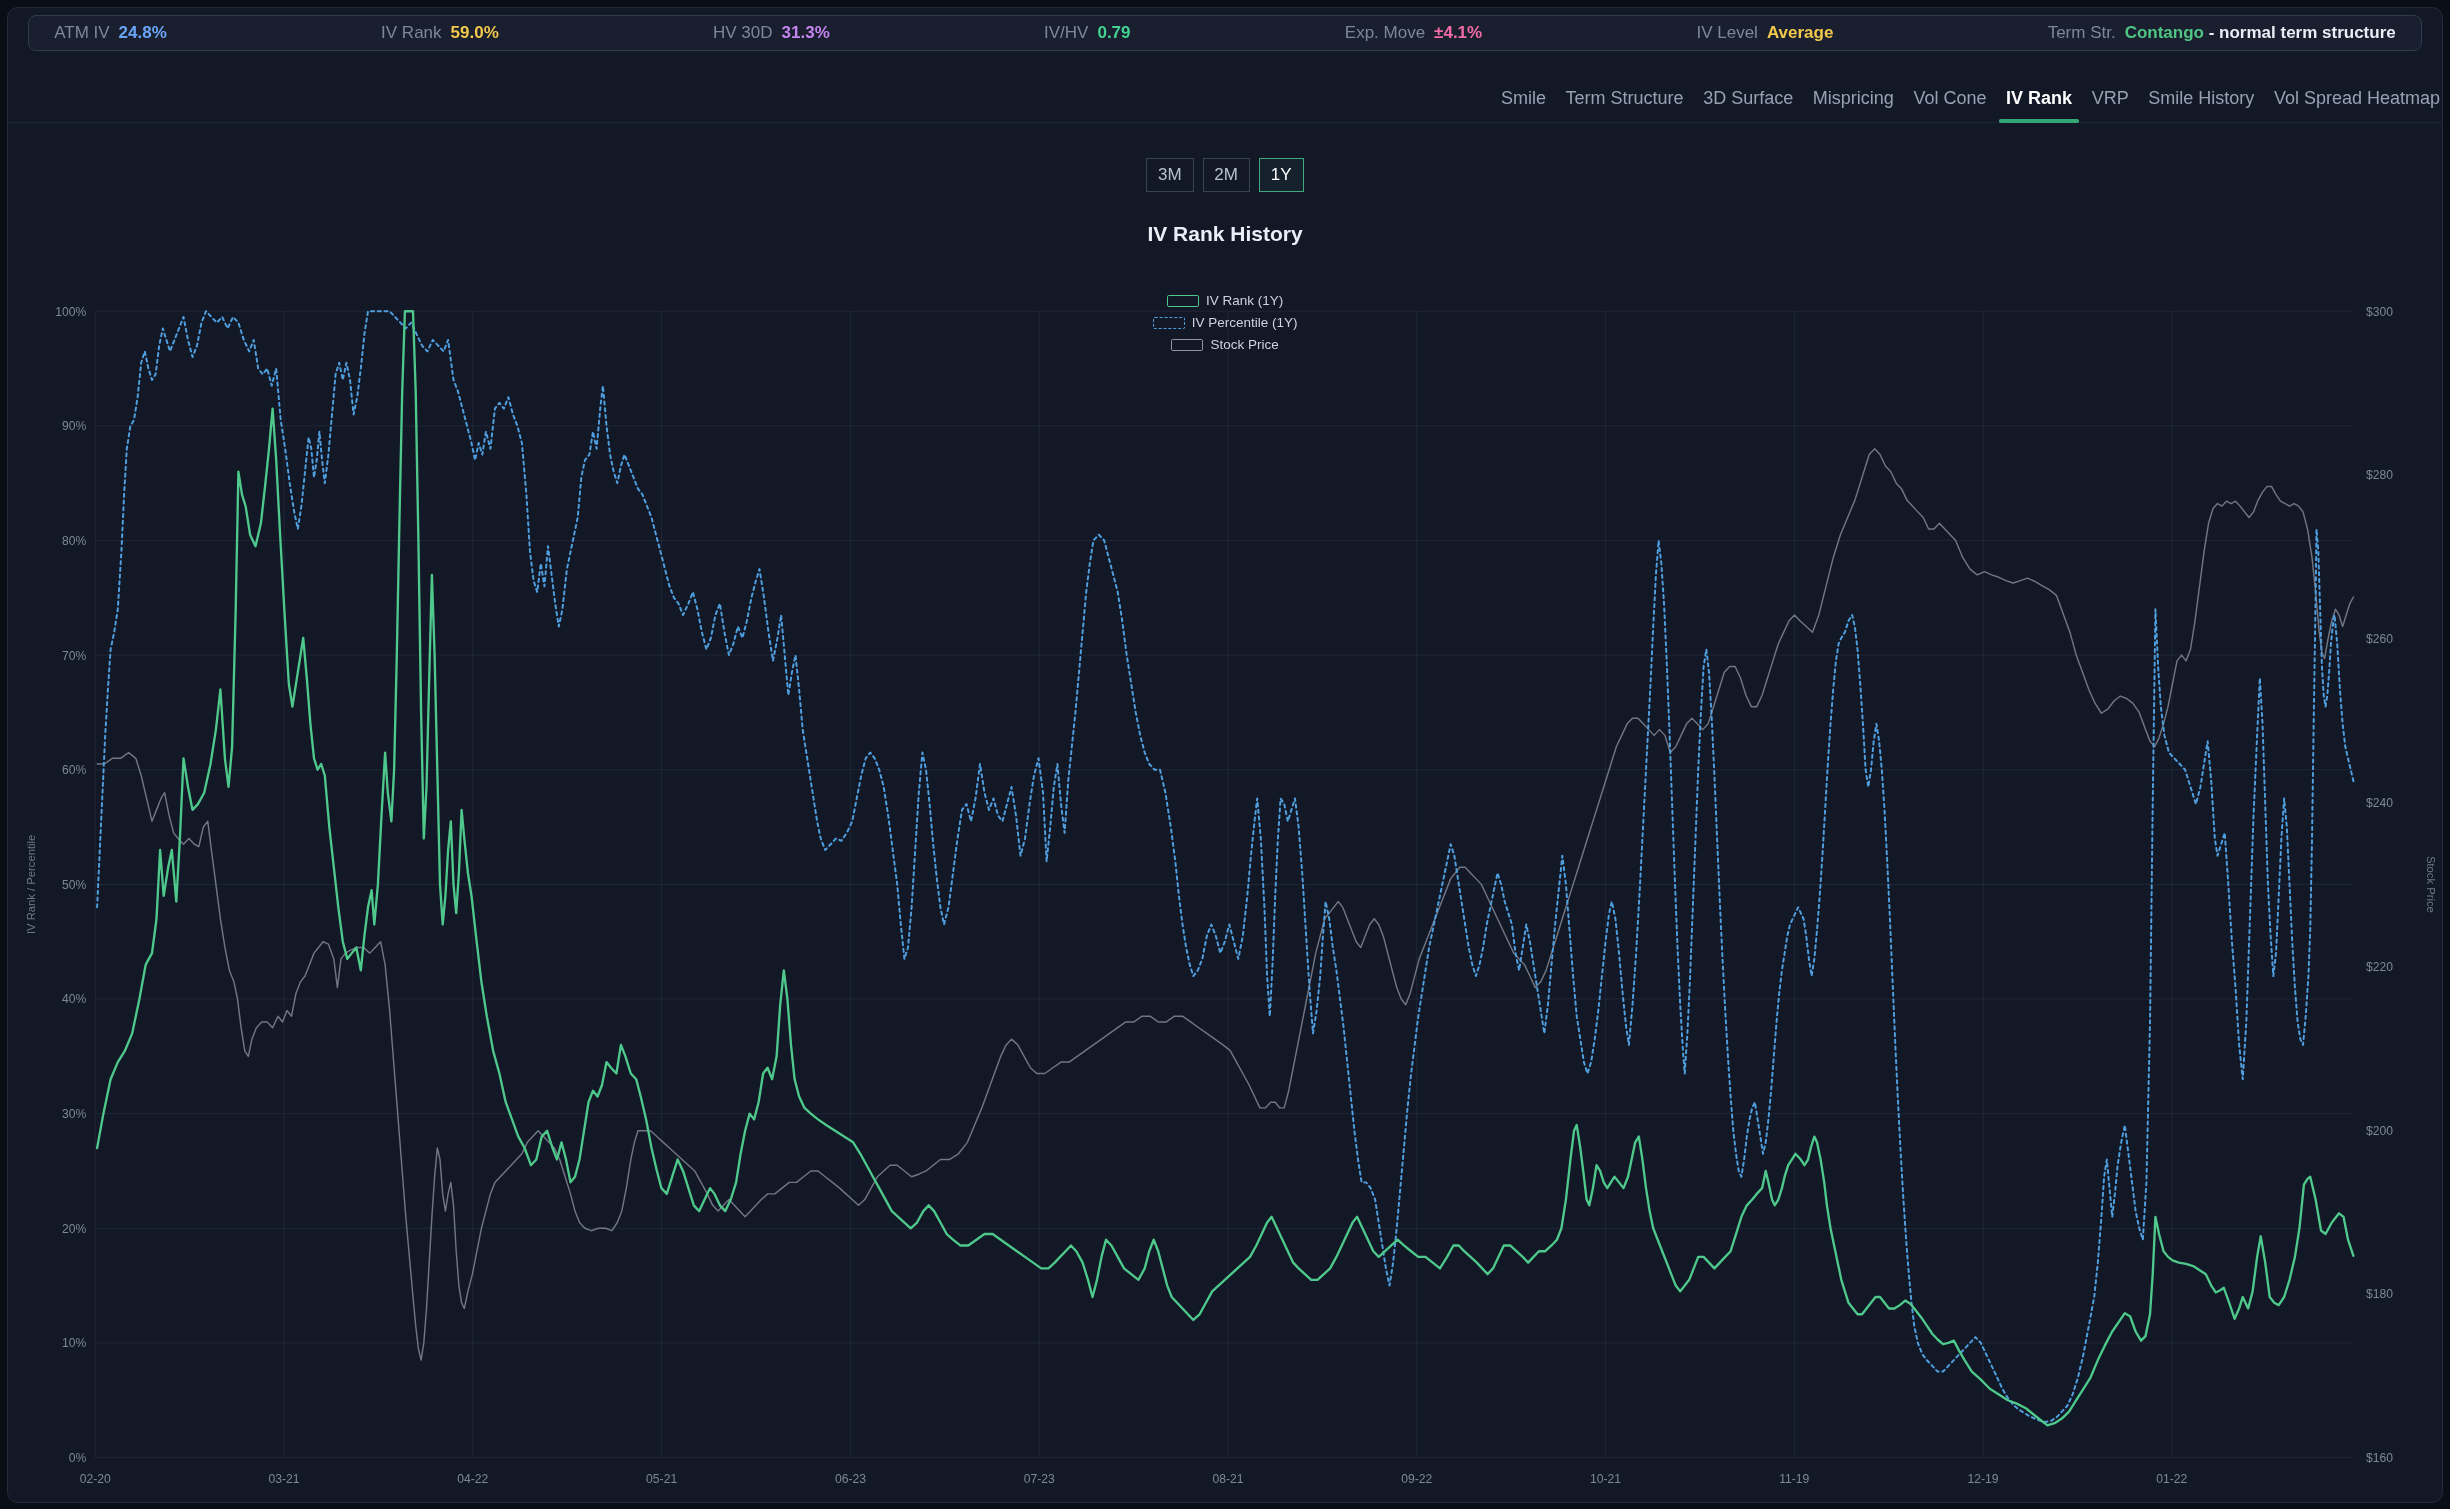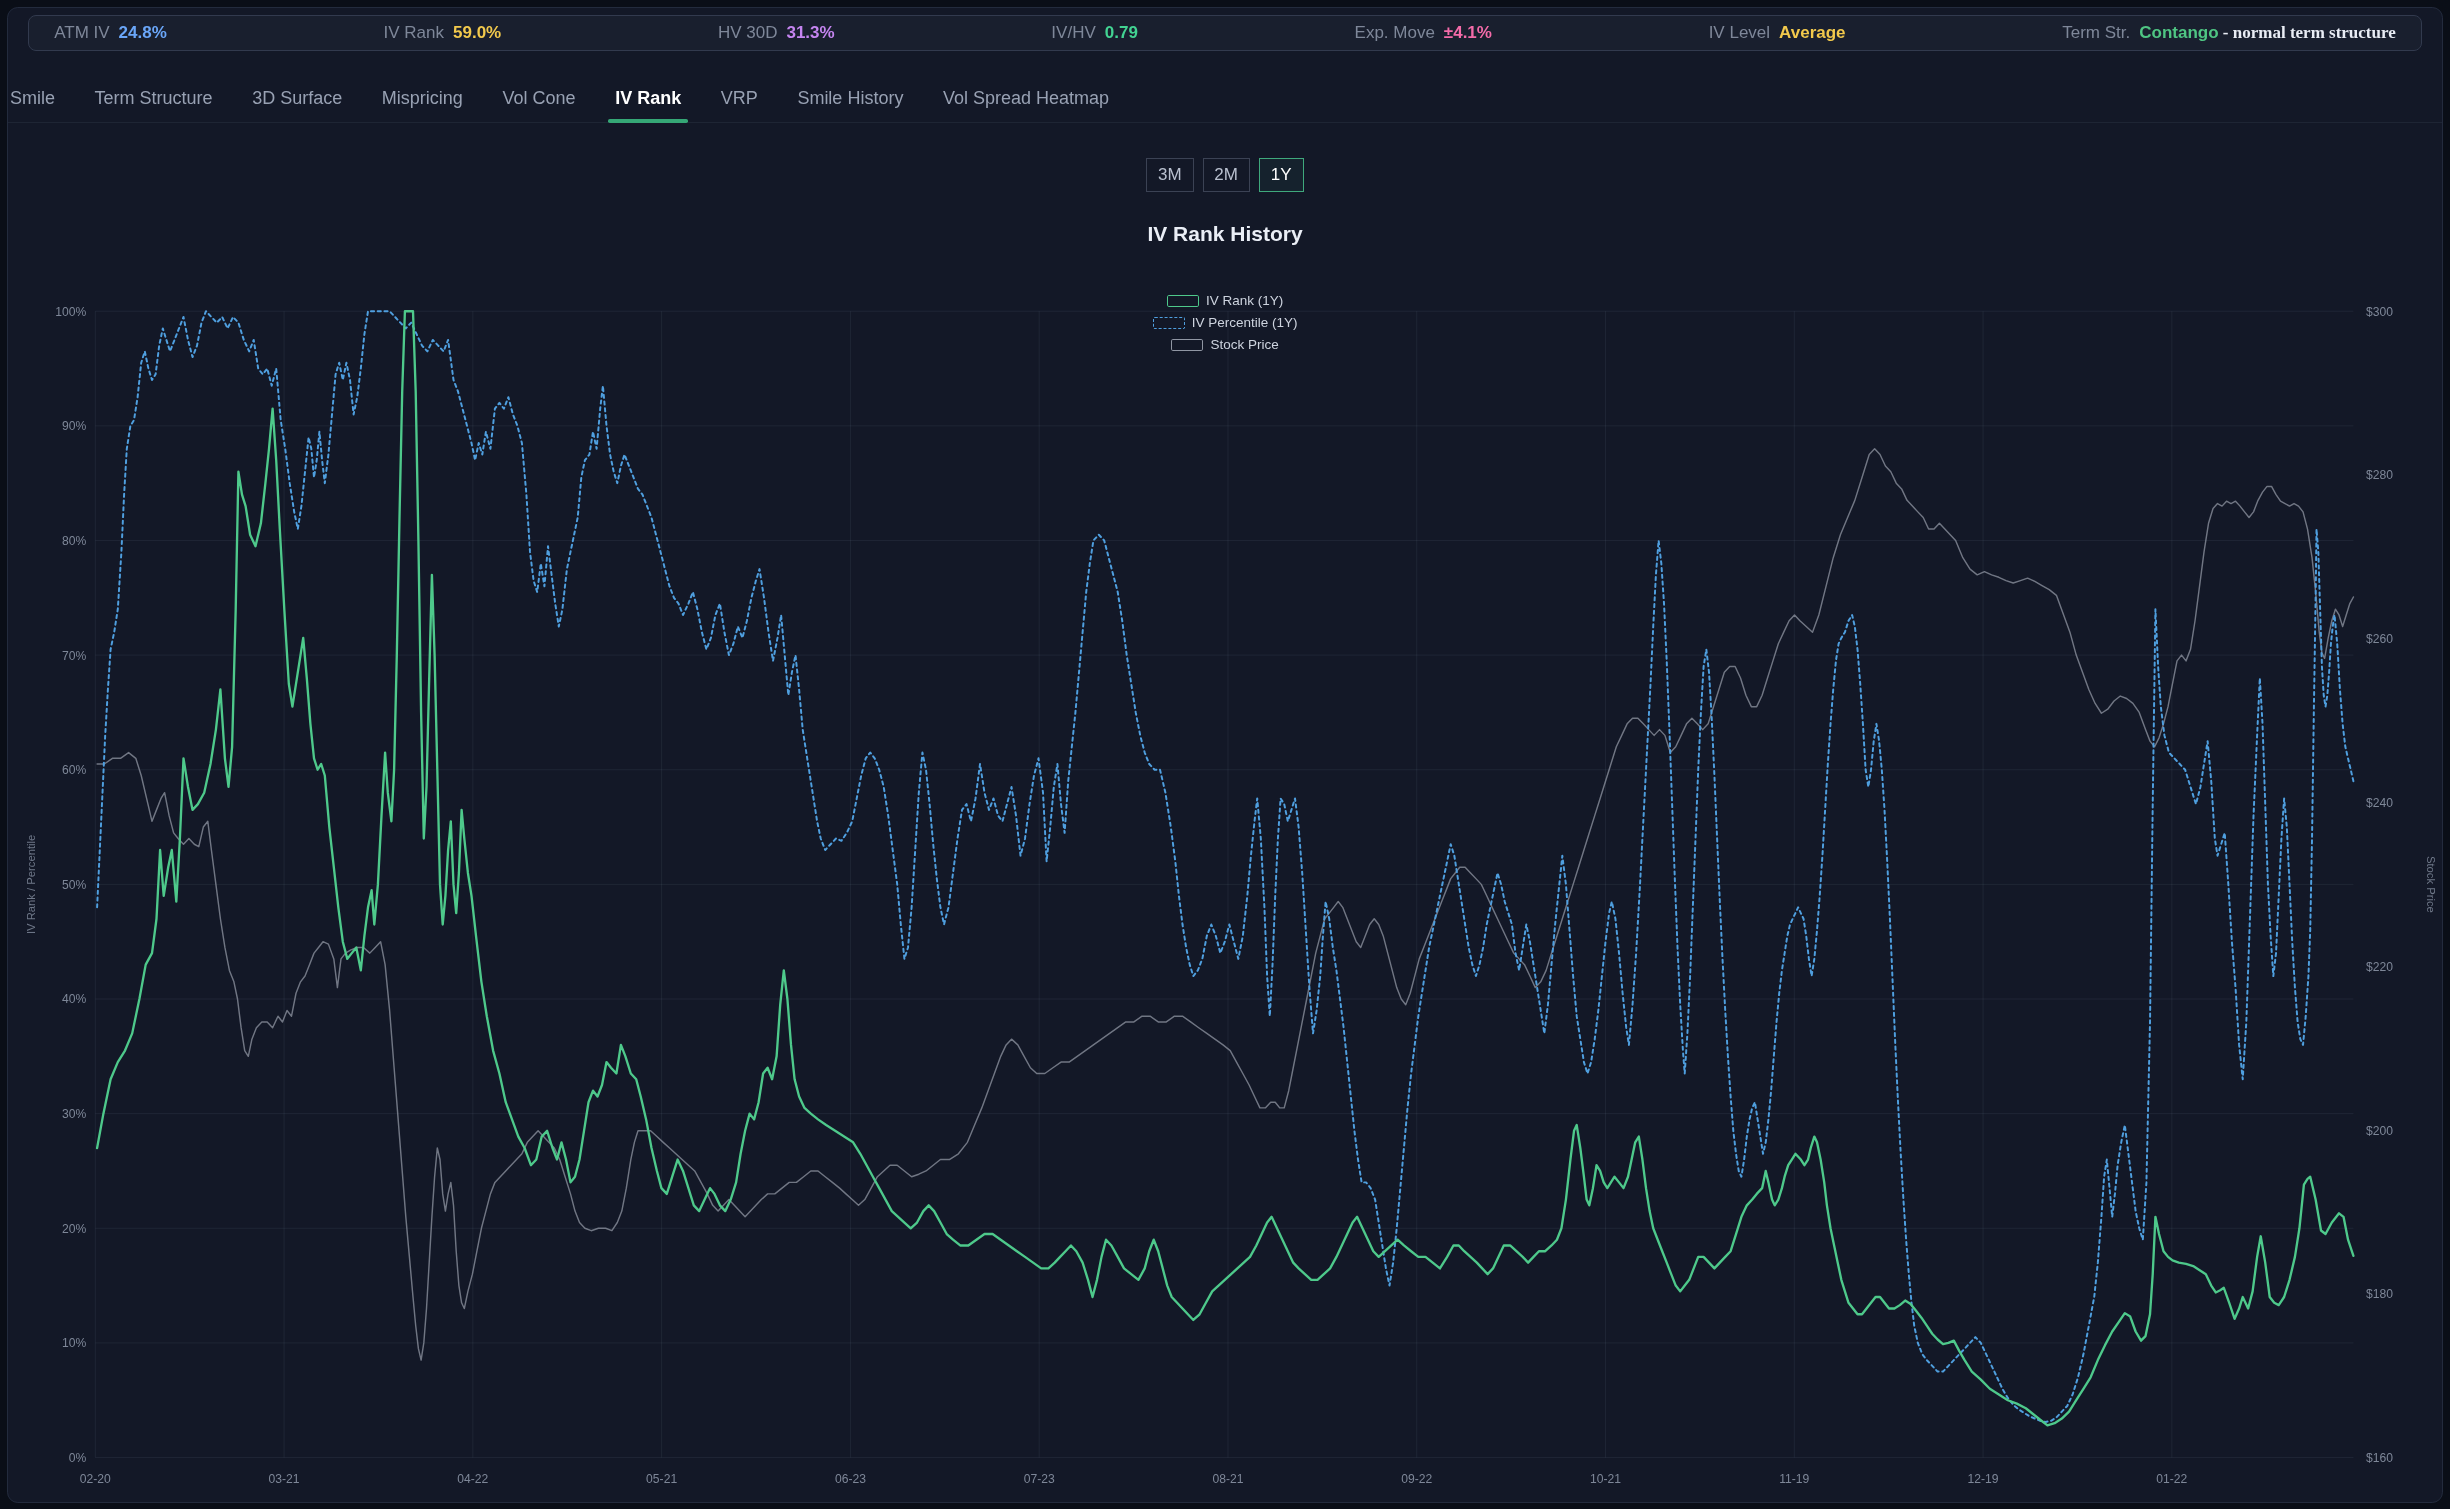--- a/index.html
+++ b/index.html
@@ -5,23 +5,23 @@
   html,body{margin:0;padding:0;background:#0a0e17;font-family:"Liberation Sans",sans-serif;}
   .root{position:relative;width:2450px;height:1510px;background:#0a0e17;overflow:hidden;}
   .panel{position:absolute;left:7.2px;top:7.2px;right:7.2px;bottom:7.2px;background:#131827;border:0.9px solid #232b3d;border-radius:10.8px;overflow:hidden;}
   
   .topbar{position:absolute;left:20px;right:20px;top:7.2px;height:36px;background:#191f2e;border:0.9px solid #323a4e;border-radius:8px;display:flex;align-items:center;justify-content:space-between;padding:0 25px;box-sizing:border-box;}
   .stat{display:flex;align-items:center;gap:9px;font-size:17px;white-space:nowrap;}
   .stat .lbl{color:#7e8799;}
   .stat .val{font-weight:bold;}
   .val-blue{color:#6aa6f8;} .val-yellow{color:#f2c94c;} .val-purple{color:#c585f0;}
   .val-green{color:#42d392;} .val-pink{color:#f46ba9;}
-  .val-term .c{color:#4fc583;font-weight:bold;} .val-term .t{color:#e9edf5;font-weight:bold;font-family:Liberation Serif, serif;}
+  .val-term .c{color:#4fc583;font-weight:bold;} .val-term .t{color:#e9edf5;font-weight:bold;}
   
-  .tabsrow{position:absolute;left:0;right:0;top:67px;height:47px;display:flex;justify-content:flex-start;align-items:center;gap:36px;border-bottom:0.9px solid #1e2534;}
+  .tabsrow{position:absolute;left:0;right:0;top:67px;height:47px;display:flex;justify-content:flex-end;align-items:center;gap:16px;border-bottom:0.9px solid #1e2534;}
   .tab{font-size:18px;color:#98a1b3;cursor:pointer;position:relative;padding:12.6px 1.8px;}
   .tab.active{color:#ffffff;font-weight:bold;}
   .tab.active::after{content:"";position:absolute;left:-5.4px;right:-5.4px;bottom:-0.9px;height:3.6px;background:#35a776;border-radius:1.8px;}
   
   .ranges{position:absolute;left:0;right:0;top:150px;display:flex;justify-content:center;gap:9px;}
   .rbtn{min-width:45px;height:34px;padding:0 10.8px;border:0.9px solid #3b4254;border-radius:0;background:transparent;color:#b9c0cf;font-size:17px;font-family:"Liberation Sans",sans-serif;display:flex;align-items:center;justify-content:center;cursor:pointer;}
   .rbtn.active{border-color:#3fa87c;color:#ffffff;background:rgba(63,168,124,0.07);}
   .cht-title{position:absolute;left:0;right:0;top:214px;text-align:center;font-size:21px;font-weight:bold;color:#eaeef6;}
   .cht-sub{position:absolute;left:0;right:0;top:249px;text-align:center;font-size:17px;color:#9aa3b5;}
   .legend{position:absolute;left:0;right:0;top:285px;display:flex;justify-content:center;align-items:center;gap:7px;font-size:13.5px;color:#cdd3de;flex-direction:column;}

